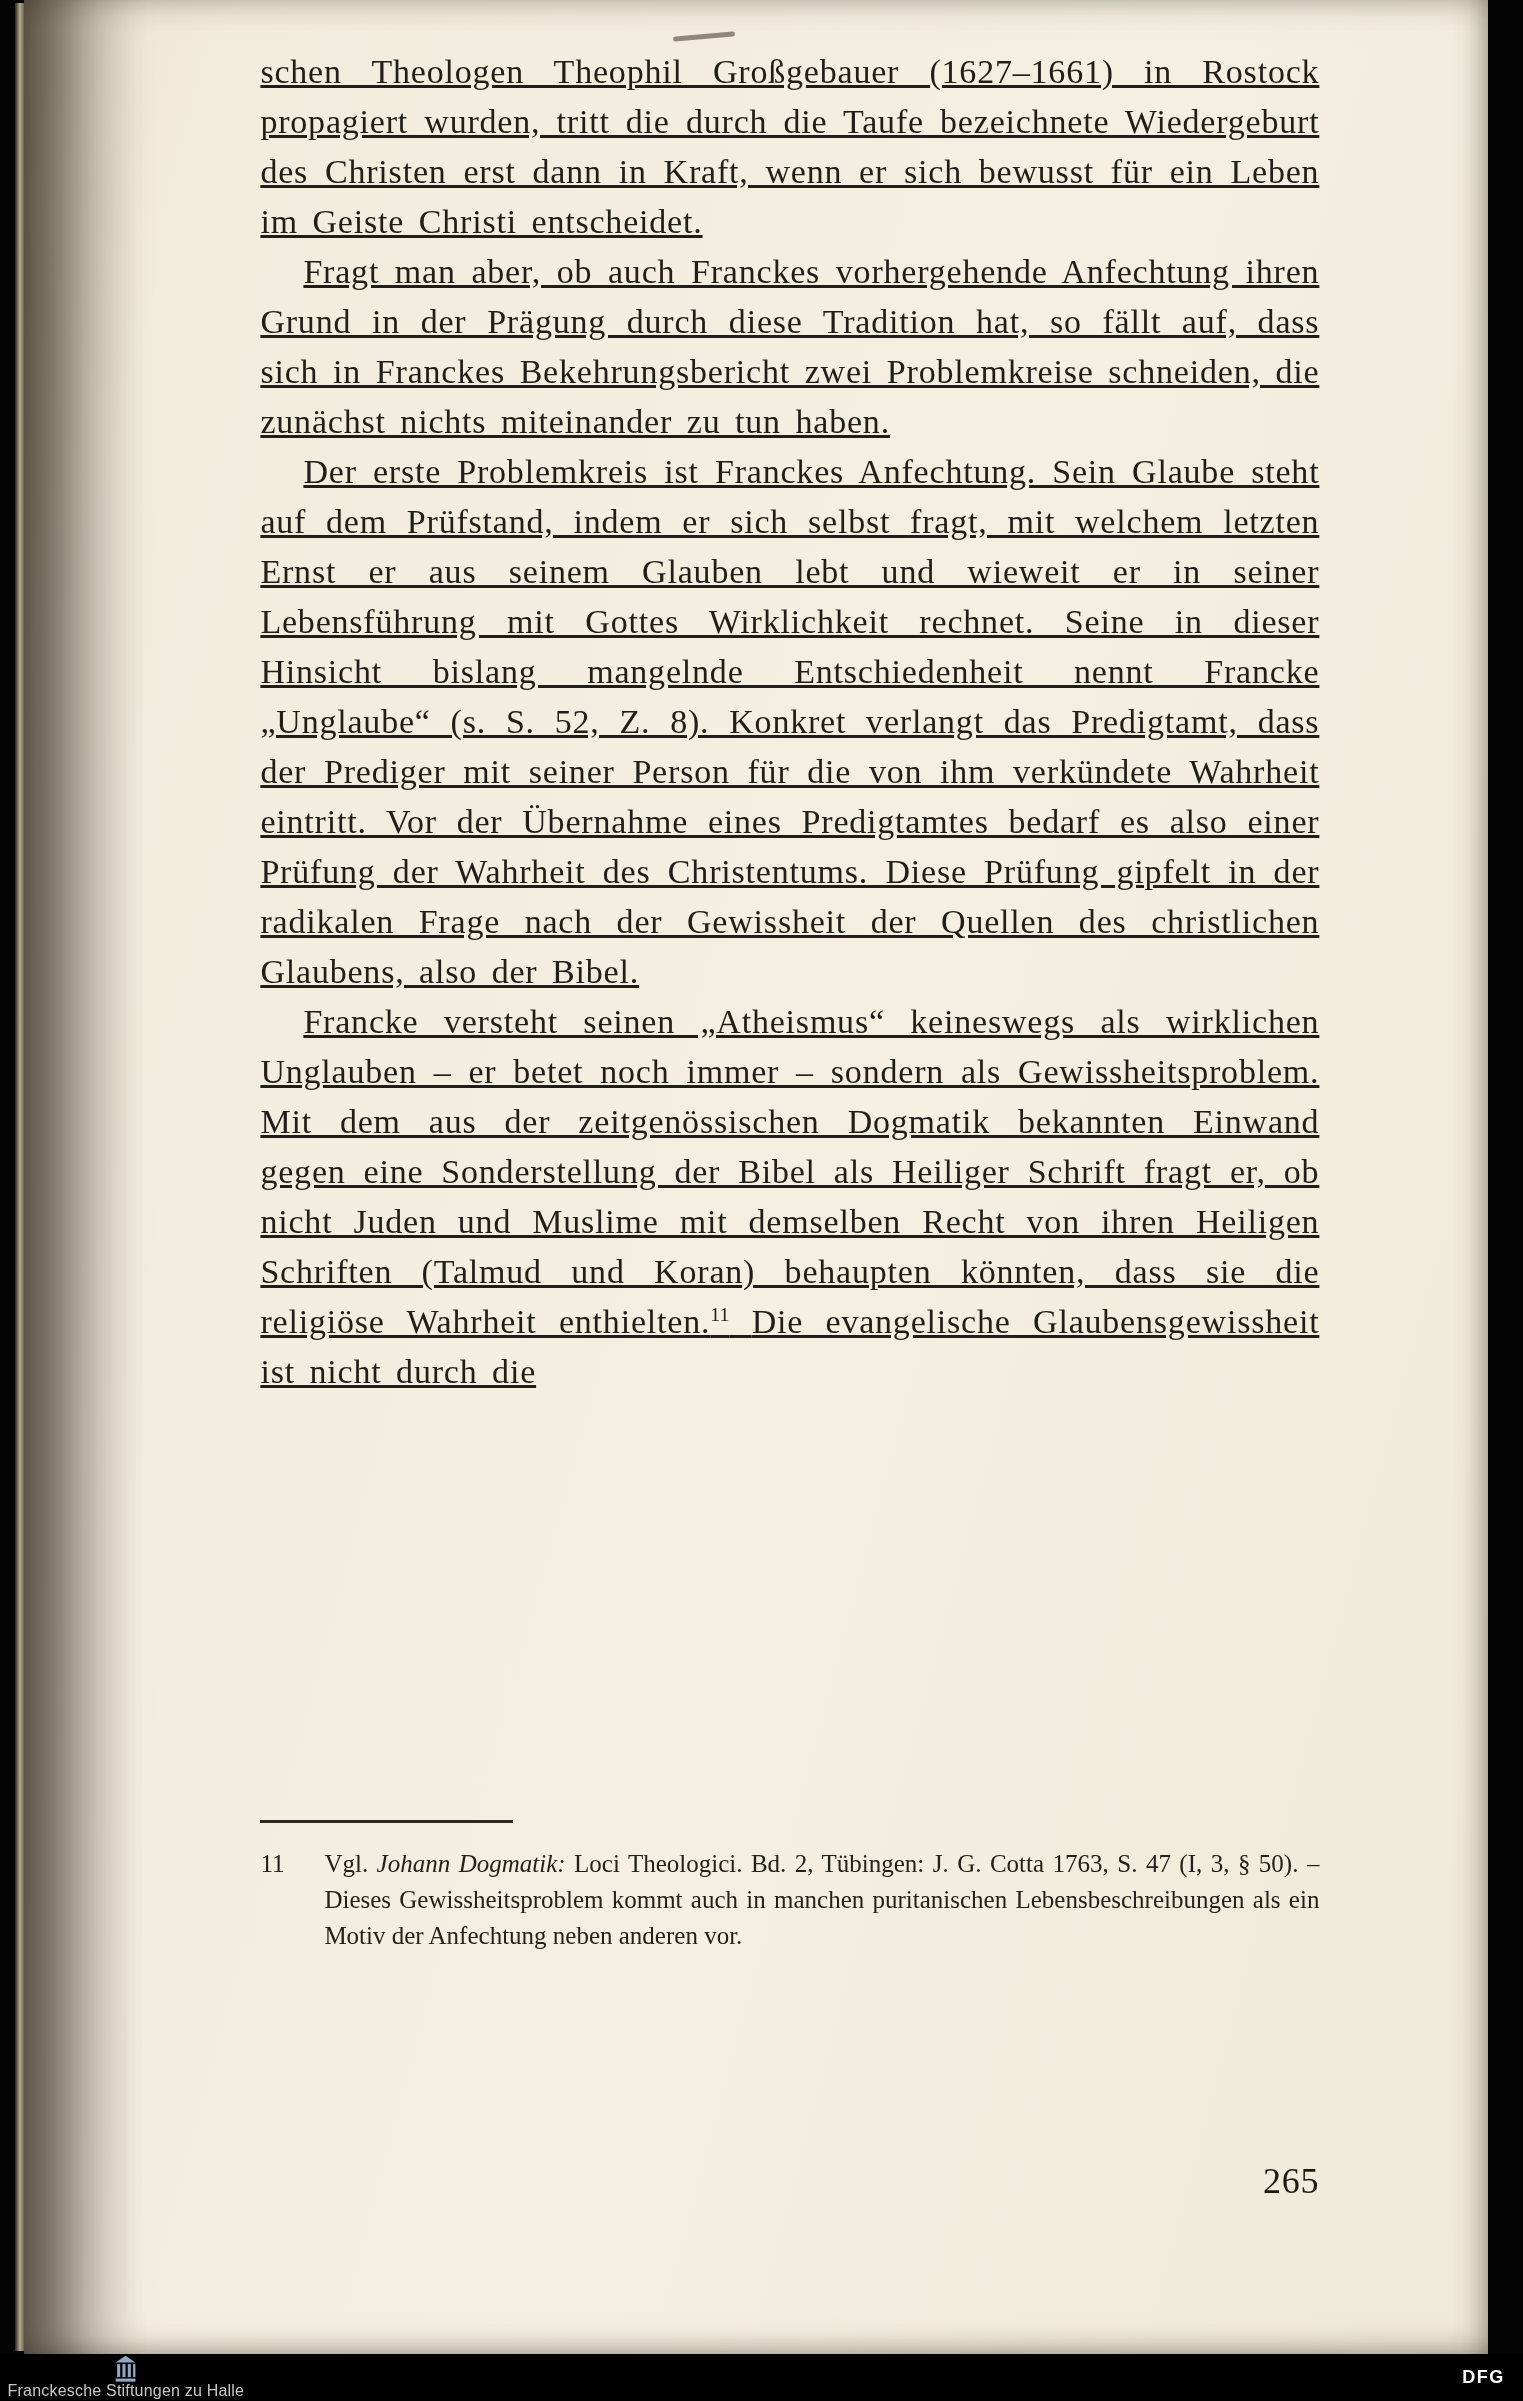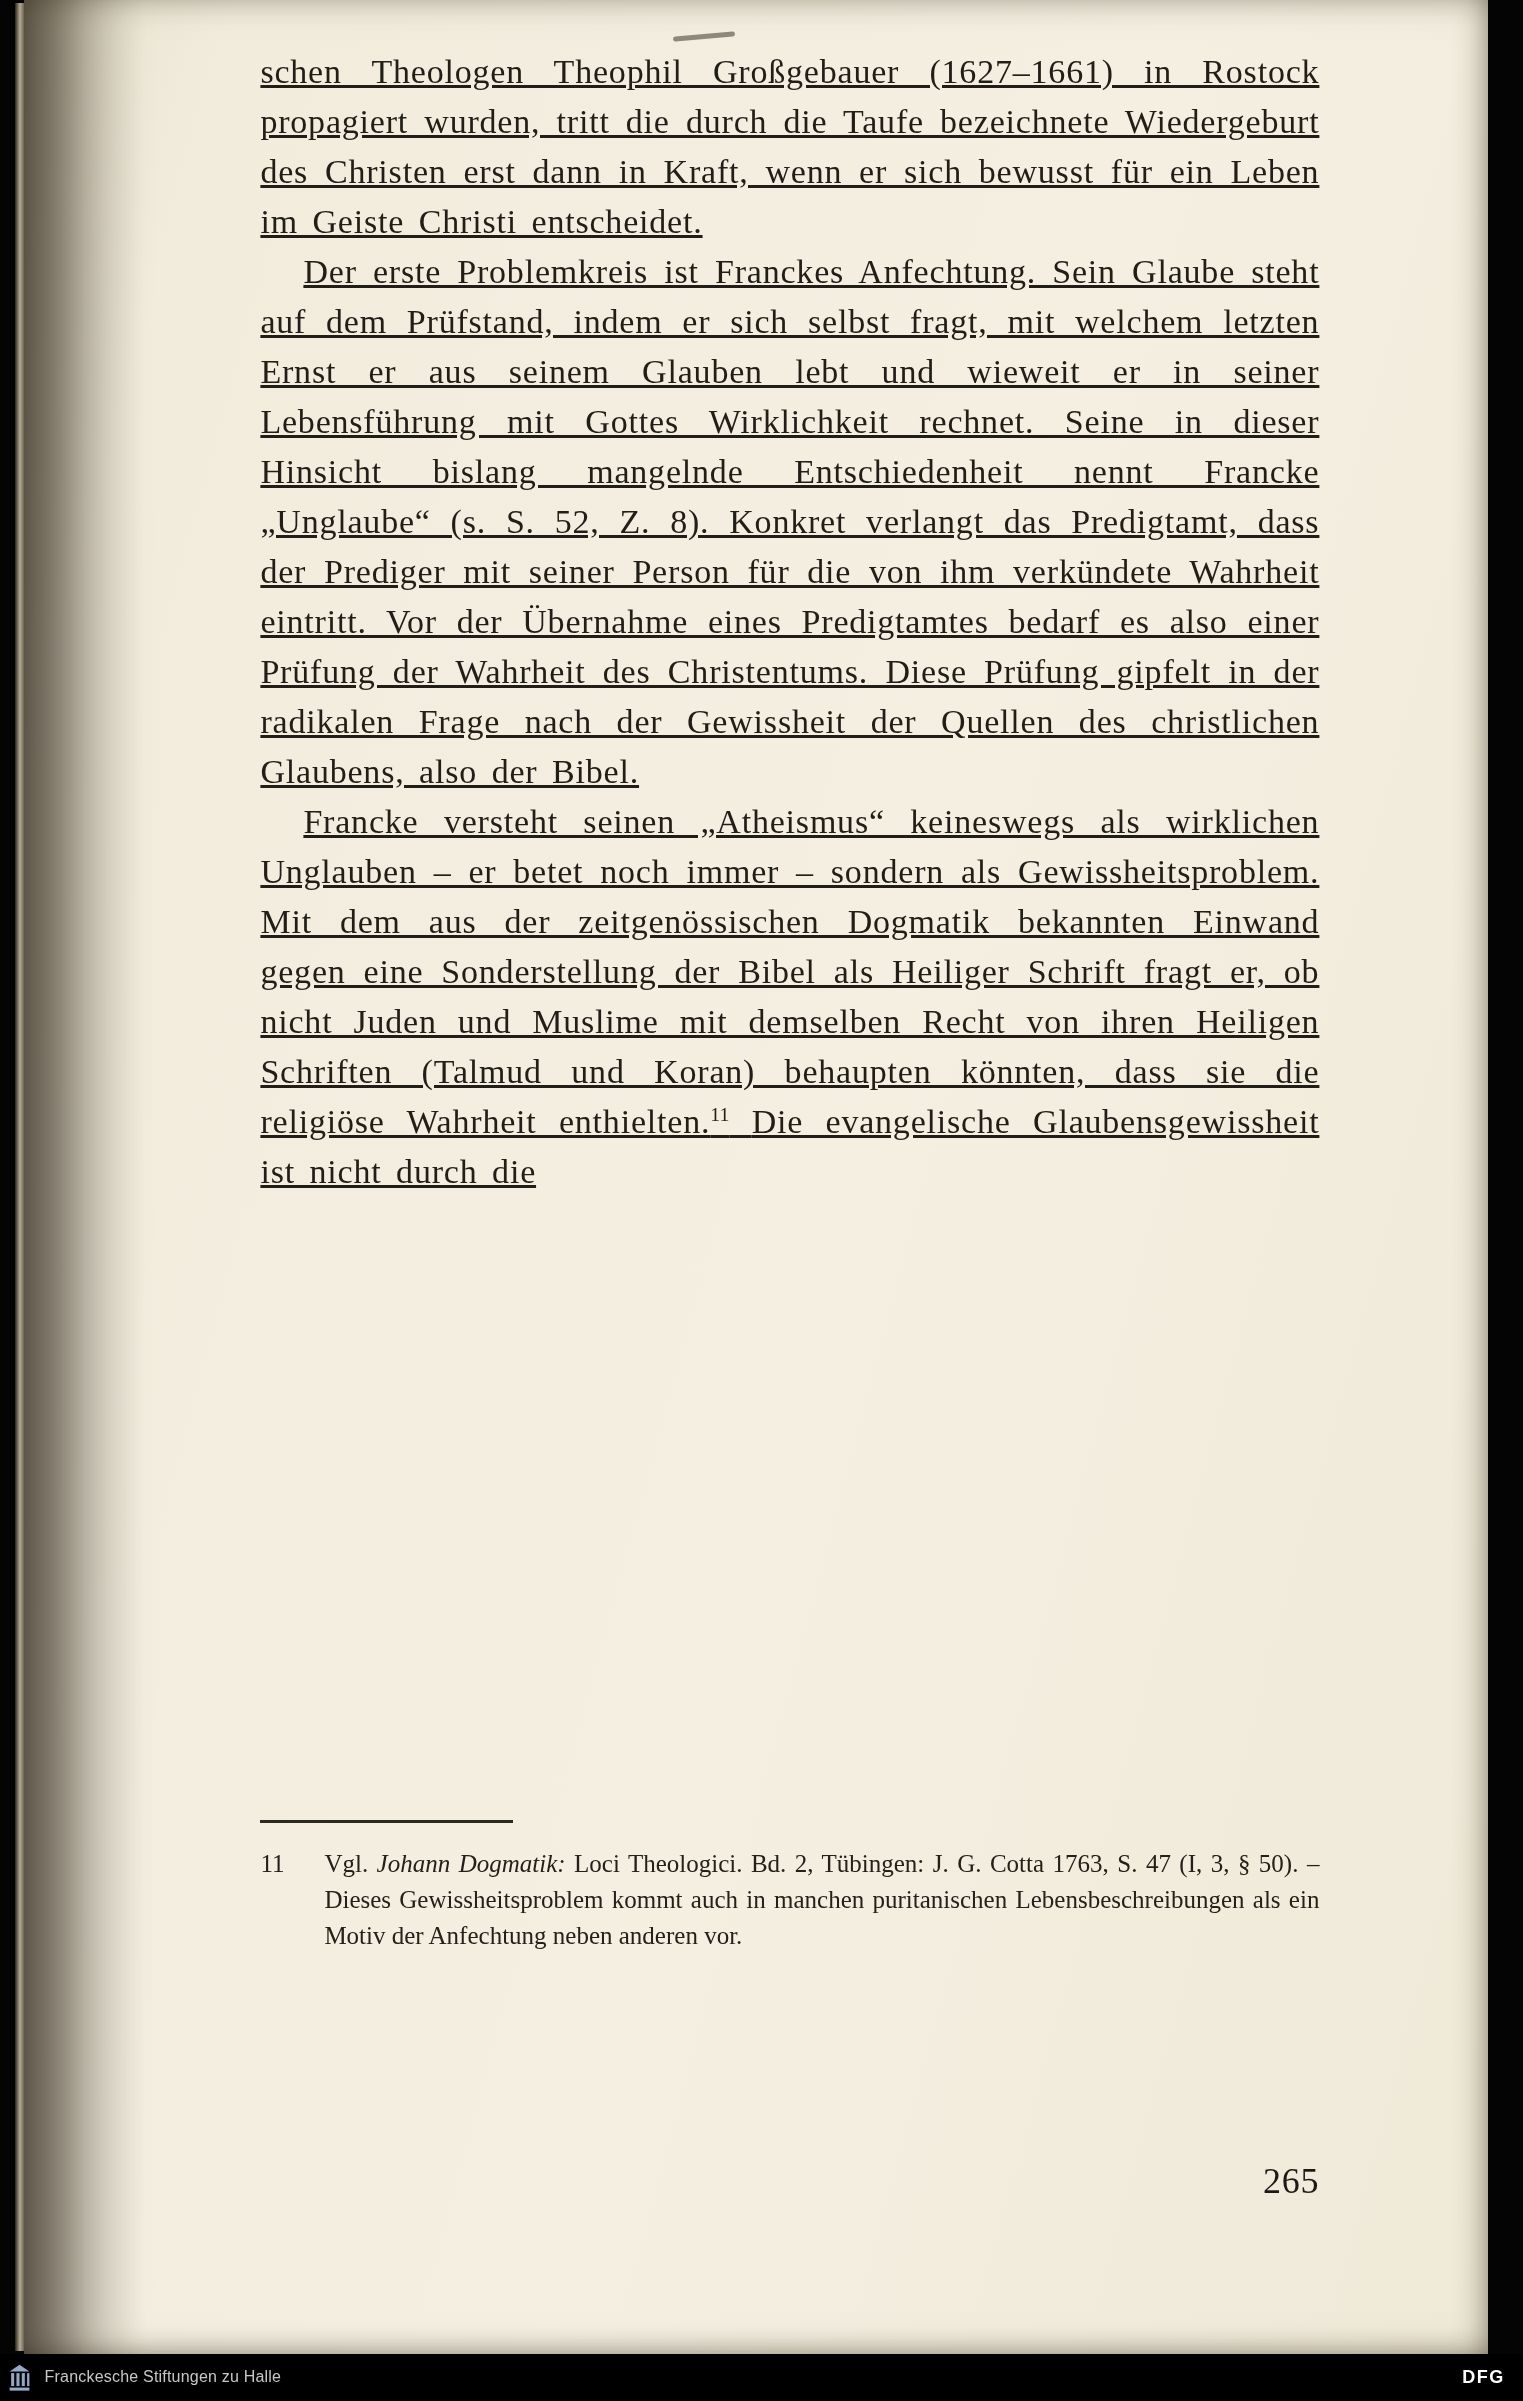--- a/index.html
+++ b/index.html
@@ -112,21 +112,21 @@
     position: absolute;
     left: 0; right: 0; bottom: 0;
     height: 47px;
     background: #000;
     display: flex;
     align-items: center;
     justify-content: space-between;
     padding: 0 12.2px 0 7.6px;
     font-family: "Liberation Sans", sans-serif;
   }
-  .footer-left { display: flex; align-items: center; gap: 14px; }
+  .footer-left { display: flex; align-items: center; gap: 0; flex-direction: column; }
   .archive-icon { display: inline-flex; align-items: center; }
   .archive-label { color: #c7c7c7; font-size: 16px; letter-spacing: 0.2px; }
   .dfg-logo {
     color: #ffffff;
     font-size: 18px;
     font-weight: bold;
     letter-spacing: 1.5px;
     margin-right: 6.1px;
   }
 </style>
@@ -139,20 +139,21 @@
 
   <div class="page">
     <div class="binding-shadow"></div>
     <div class="artifact"></div>
 
     <div class="content">
 
 
       <div class="body-text">
         <p class="para">schen Theologen Theophil Großgebauer (1627–1661) in Rostock propagiert wurden, tritt die durch die Taufe bezeichnete Wiedergeburt des Christen erst dann in Kraft, wenn er sich bewusst für ein Leben im Geiste Christi entscheidet.</p>
+        <p class="para indent">Fragt man aber, ob auch Franckes vorhergehende Anfechtung ihren Grund in der Prägung durch diese Tradition hat, so fällt auf, dass sich in Franckes Bekehrungsbericht zwei Problemkreise schneiden, die zunächst nichts miteinander zu tun haben.</p>
         <p class="para indent">Der erste Problemkreis ist Franckes Anfechtung. Sein Glaube steht auf dem Prüfstand, indem er sich selbst fragt, mit welchem letzten Ernst er aus seinem Glauben lebt und wieweit er in seiner Lebensführung mit Gottes Wirklichkeit rechnet. Seine in dieser Hinsicht bislang mangelnde Entschiedenheit nennt Francke „Unglaube“ (s. S. 52, Z. 8). Konkret verlangt das Predigtamt, dass der Prediger mit seiner Person für die von ihm verkündete Wahrheit eintritt. Vor der Übernahme eines Predigtamtes bedarf es also einer Prüfung der Wahrheit des Christentums. Diese Prüfung gipfelt in der radikalen Frage nach der Gewissheit der Quellen des christlichen Glaubens, also der Bibel.</p>
         <p class="para indent"><span>Francke versteht seinen „Atheismus“ keineswegs als wirklichen Unglauben – er betet noch immer – sondern als Gewissheitsproblem. Mit dem aus der zeitgenössischen Dogmatik bekannten Einwand gegen eine Sonderstellung der Bibel als Heiliger Schrift fragt er, ob nicht Juden und Muslime mit demselben Recht von ihren Heiligen Schriften (Talmud und Koran) behaupten könnten, dass sie die religiöse Wahrheit enthielten.</span><sup class="fn-ref">11</sup>
           <span>Die evangelische Glaubensgewissheit ist nicht durch die</span></p>
       </div>
 
       <div class="footnote-block">
         <div class="fn-rule"></div>
         <div class="footnote">
           <span class="fn-num">11</span>
           <div class="fn-text">

